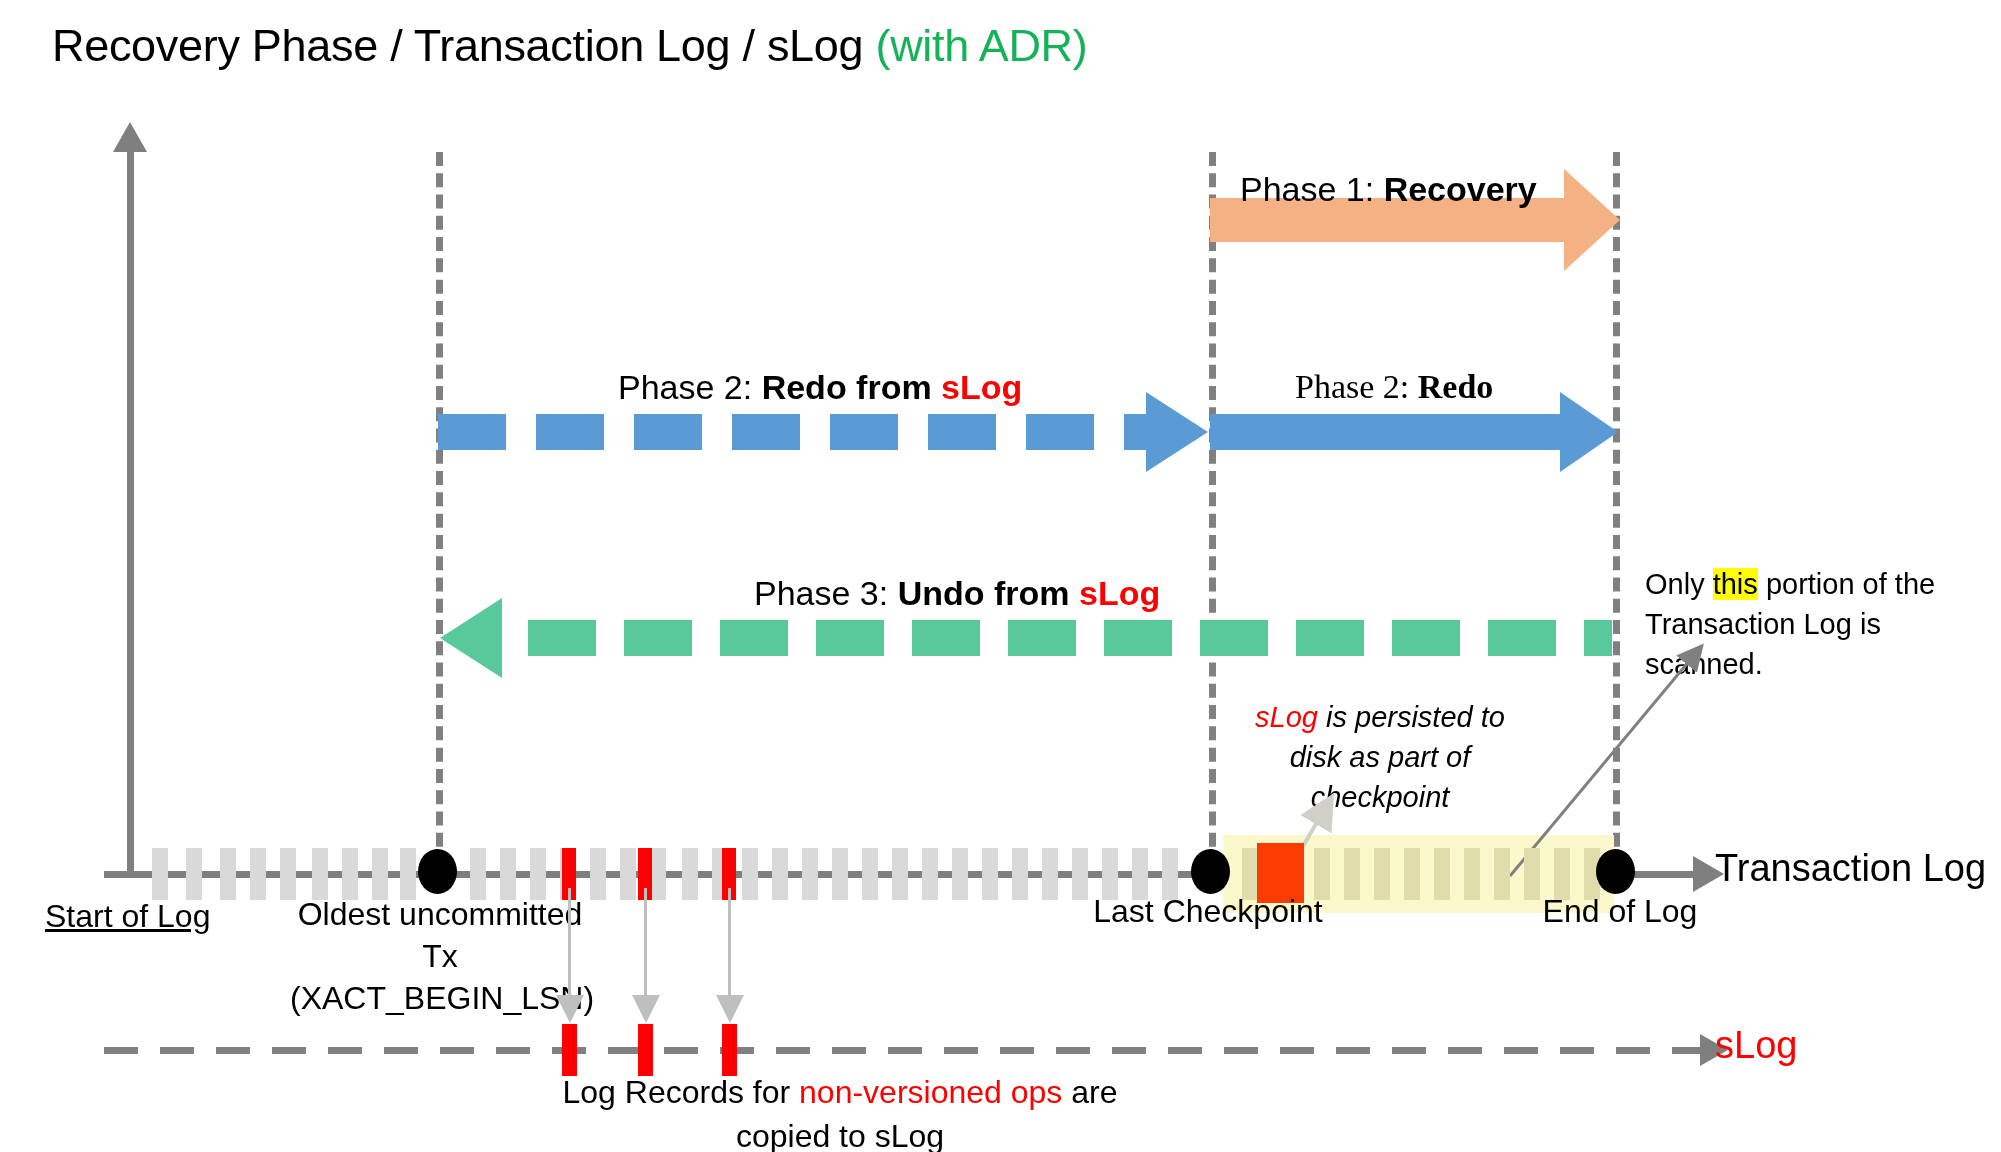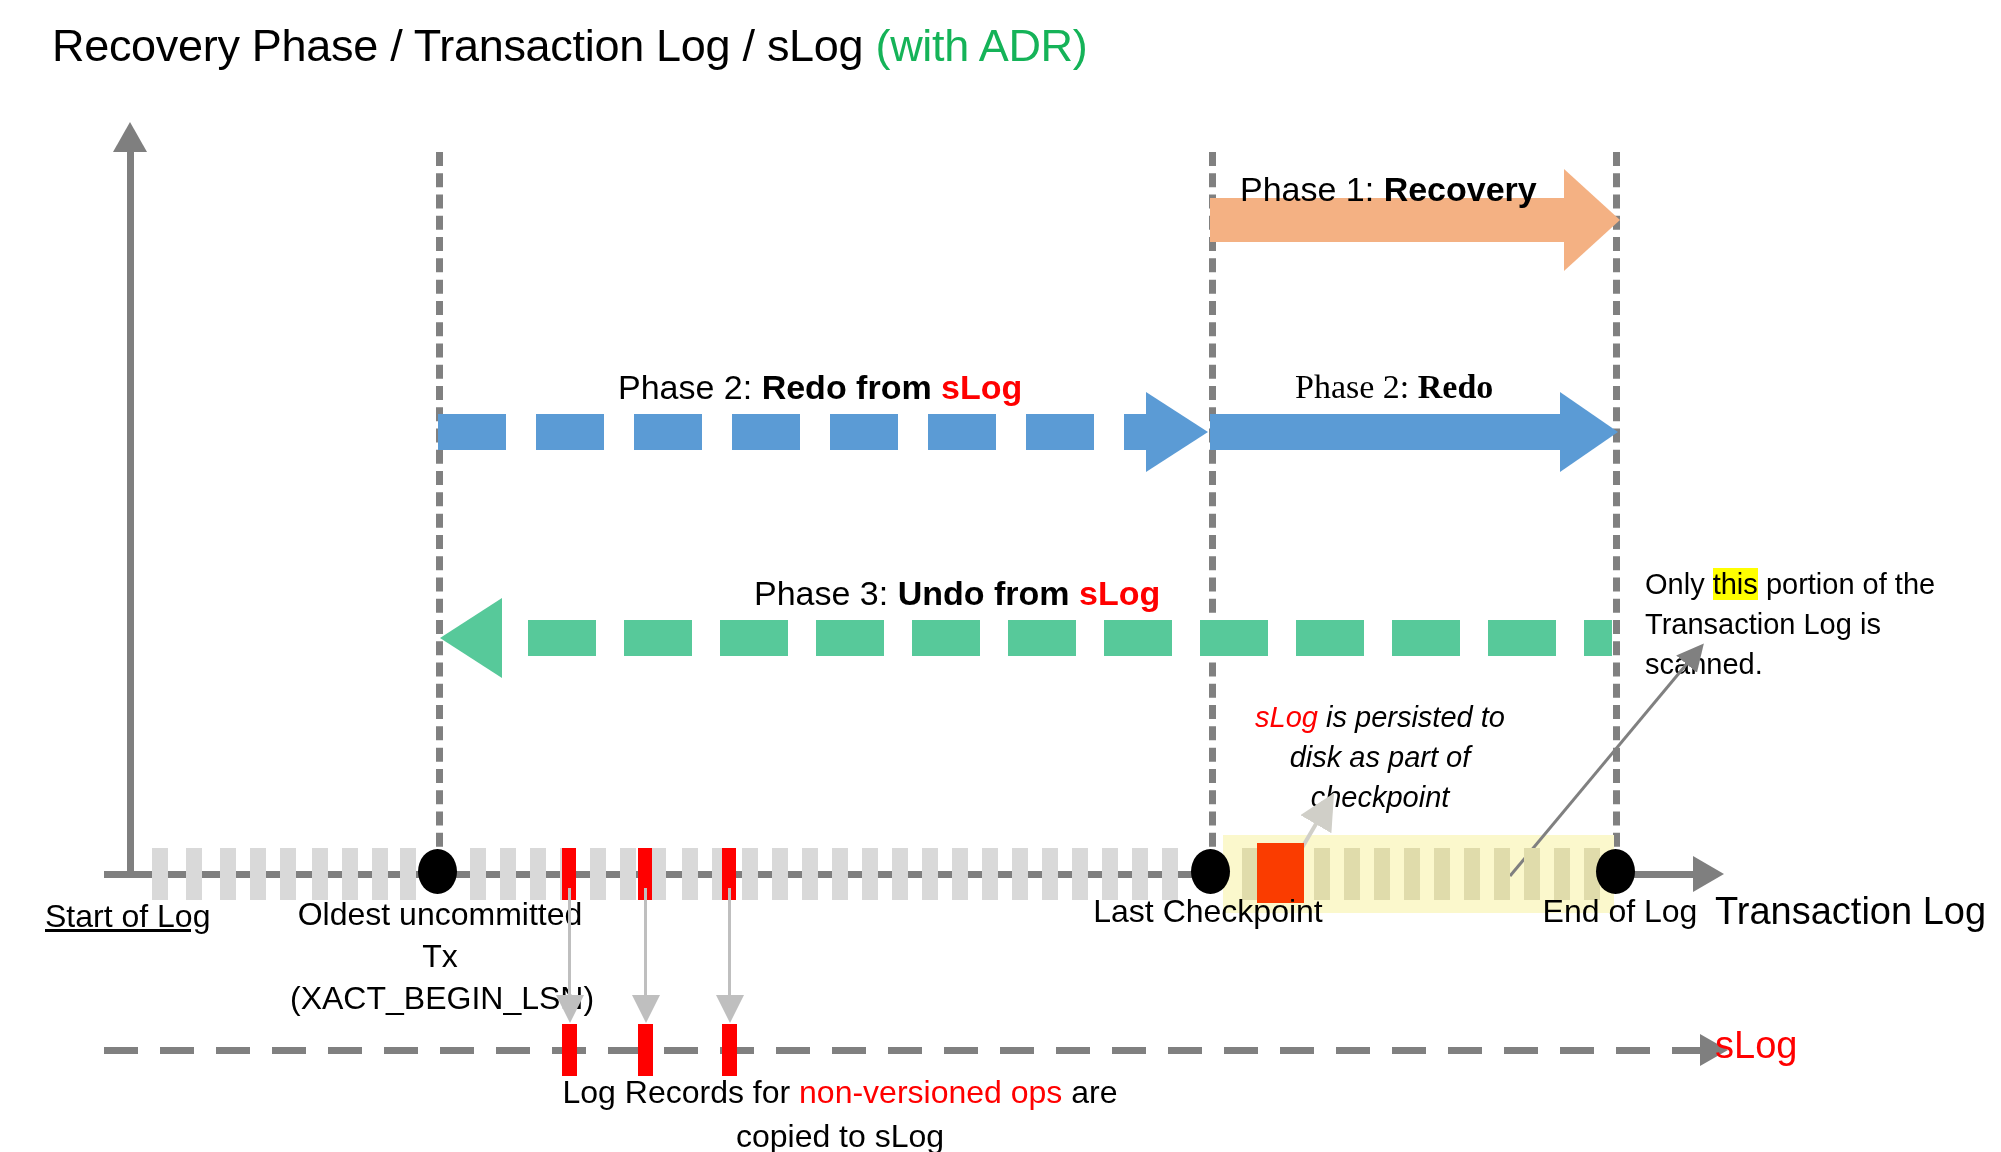--- a/index.html
+++ b/index.html
@@ -77,21 +77,21 @@
   .tick.dim{background:#e0dcab;}
   .bigred{position:absolute;left:1257px;top:843px;width:47px;height:60px;background:#fa3c00;}
 
   
   .dot{position:absolute;border-radius:50%;background:#000;}
   #dot-oldest{left:418px;top:849px;width:39px;height:45px;}
   #dot-ckpt{left:1191px;top:849px;width:39px;height:45px;}
   #dot-eol{left:1596px;top:849px;width:39px;height:45px;}
 
   
-  #lbl-txlog{left:1715px;top:847px;font-size:38px;white-space:nowrap;margin-top:43px;}
+  #lbl-txlog{left:1715px;top:847px;font-size:38px;white-space:nowrap;}
   #lbl-start{left:45px;top:898px;font-size:32px;white-space:nowrap;text-decoration:underline;}
   #lbl-oldest{left:290px;top:893px;width:300px;text-align:center;
       font-size:32px;line-height:42px;}
   #lbl-ckpt{left:1078px;top:893px;width:260px;text-align:center;font-size:32px;}
   #lbl-ckpt .sub{display:block;font-style:italic;font-size:27px;line-height:36px;}
   #lbl-eol{left:1520px;top:893px;width:200px;text-align:center;font-size:32px;}
 
   
   #slog-line{left:104px;top:1047px;width:1605px;height:7px;
       background:repeating-linear-gradient(to right,#808080 0px,#808080 34px,

